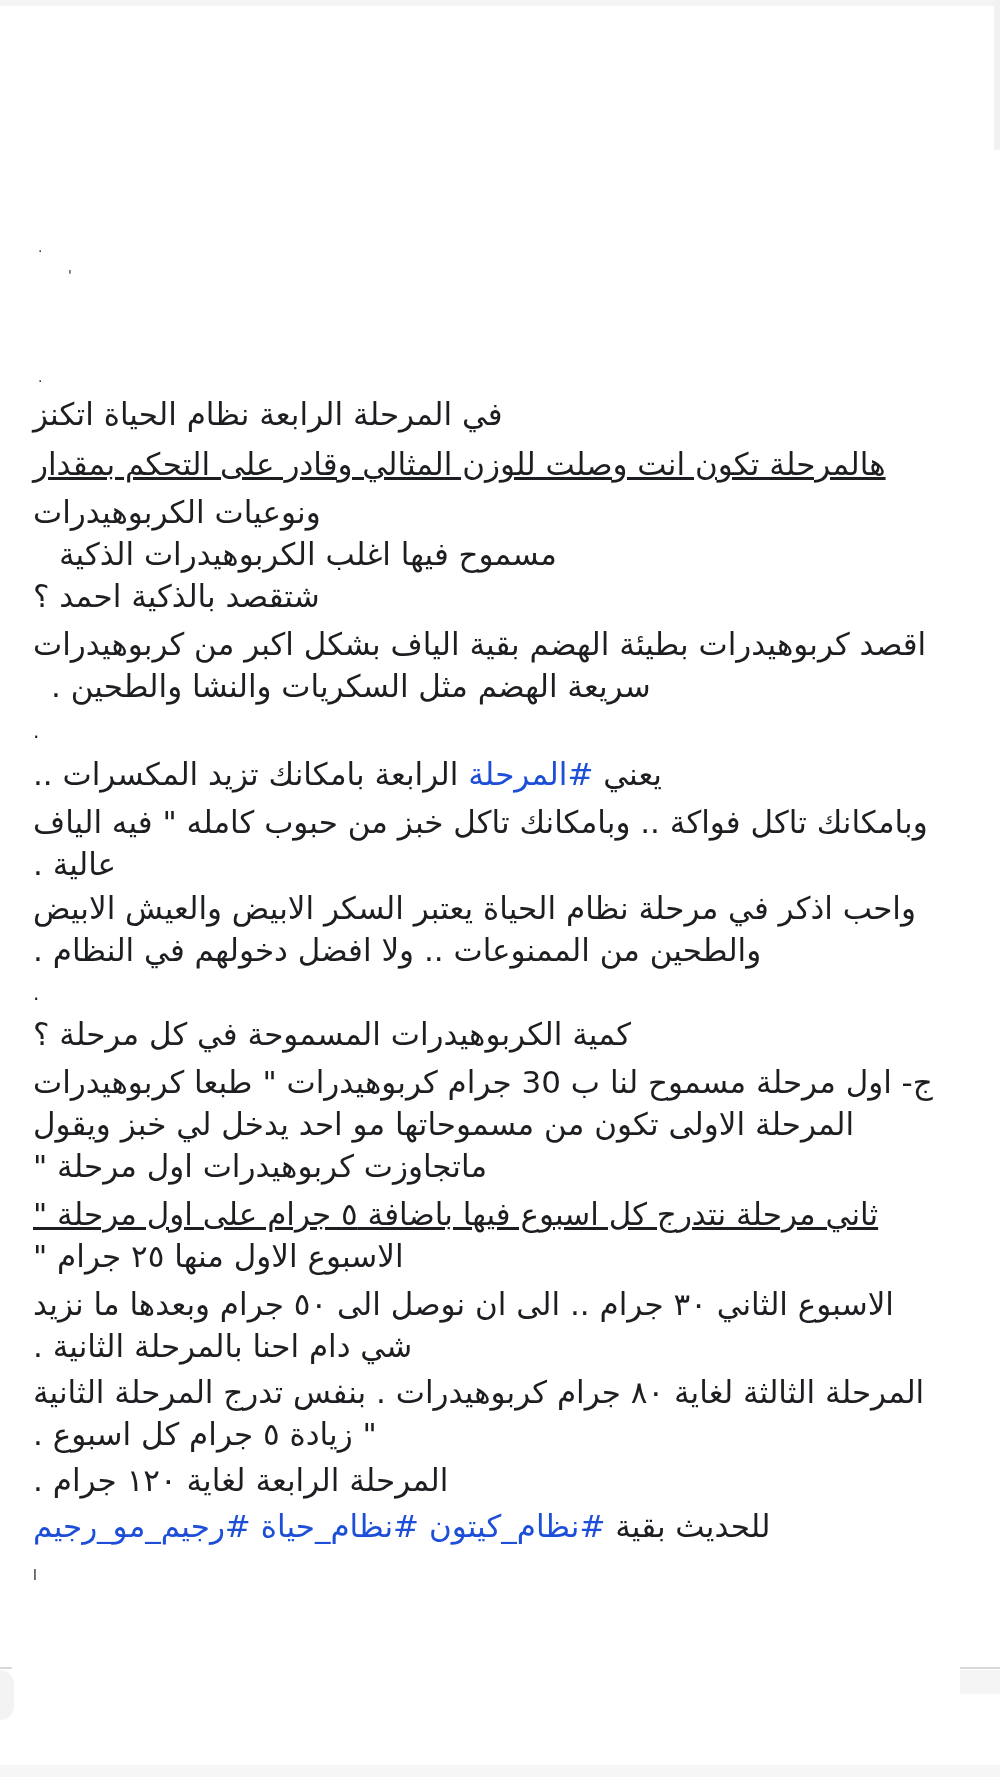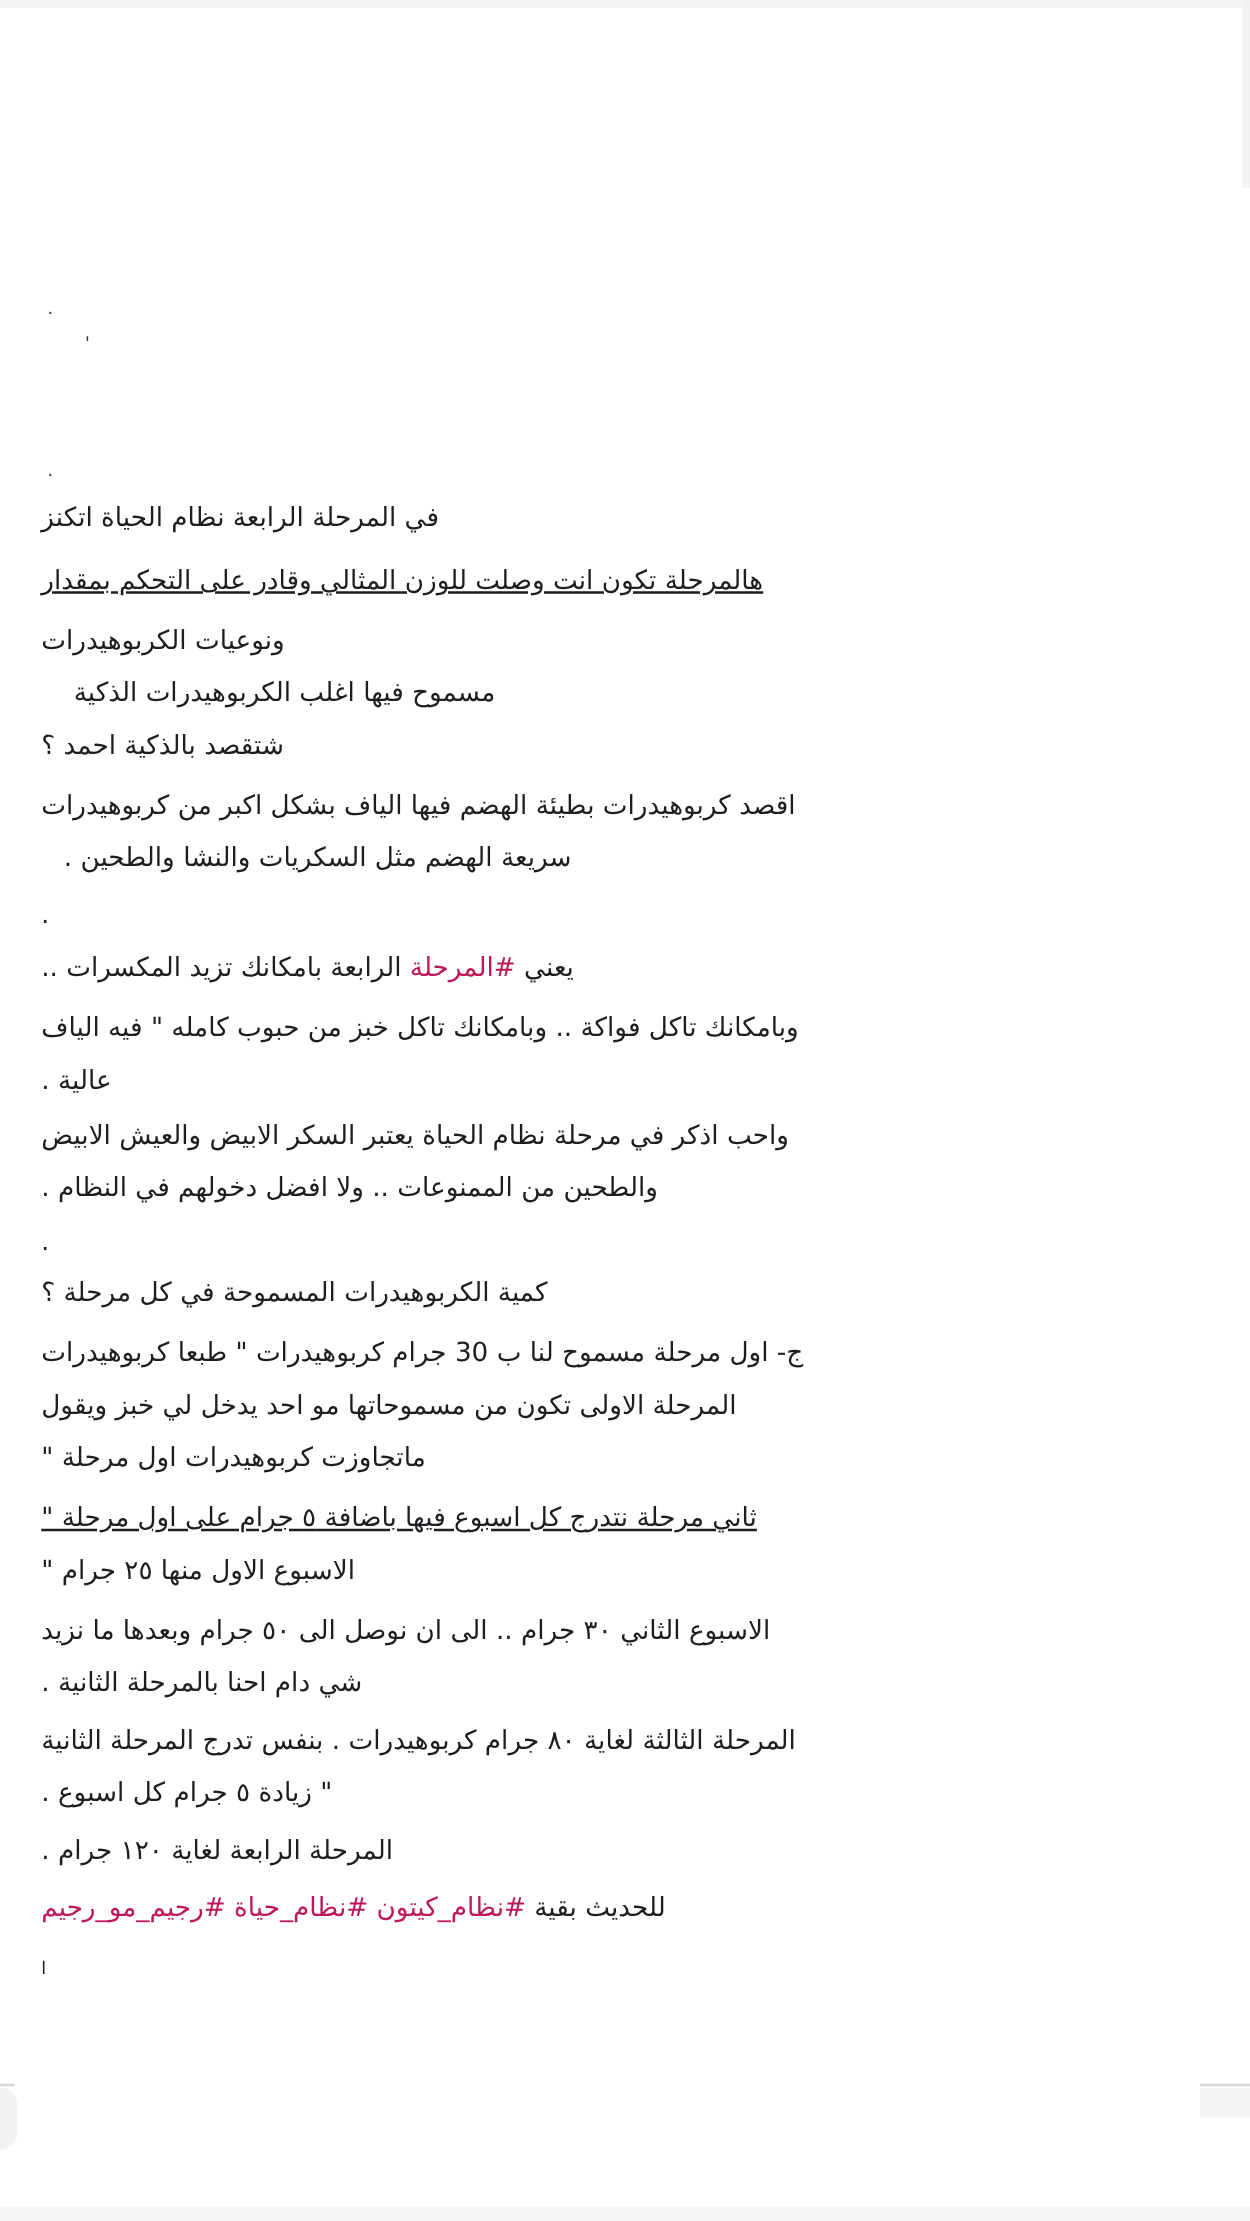--- a/index.html
+++ b/index.html
@@ -42,31 +42,31 @@
     .text-block {
       position: absolute;
       left: 33px;
       top: 396px;
       width: 930px;
       direction: rtl;
       text-align: left;
     }
     .line {
       display: block;
-      font-size: 21px;
+      font-size: 31px;
       line-height: 36px;
       height: 36px;
       white-space: nowrap;
       direction: rtl;
       text-align: left;
       unicode-bidi: plaintext;
     }
     .line.dot { height: 34px; line-height: 34px; font-size: 20px; }
     .hashtag {
-      color: #be185d;
+      color: #1d4ed8;
     }
     .bottom-bar {
       position: absolute;
       left: 0;
       top: 1667px;
       width: 1000px;
       height: 2px;
     }
     .bottom-bar .seg-left {
       position: absolute; left: 0; top: 0; width: 12px; height: 2px; background: #d8d8d8;
@@ -106,21 +106,21 @@
     <div class="line" style="margin-bottom:6px;">
       <span>ونوعيات الكربوهيدرات</span>
     </div>
     <div class="line" style="margin-bottom:6px;margin-left:26px;">
       <span>مسموح فيها اغلب الكربوهيدرات الذكية</span>
     </div>
     <div class="line" style="margin-bottom:12px;">
       <span>شتقصد بالذكية احمد ؟</span>
     </div>
     <div class="line" style="margin-bottom:6px;">
-      <span>اقصد كربوهيدرات بطيئة الهضم فيها الياف بشكل اكبر من كربوهيدرات</span>
+      <span>اقصد كربوهيدرات بطيئة الهضم بقية الياف بشكل اكبر من كربوهيدرات</span>
     </div>
     <div class="line" style="margin-bottom:10px;margin-left:18px;">
       <span>سريعة الهضم مثل السكريات والنشا والطحين .</span>
     </div>
     <div class="line dot" style="margin-bottom:8px;">
       <span>.</span>
     </div>
     <div class="line" style="margin-bottom:12px;">
       <span>يعني </span><a class="hashtag">#المرحلة</a><span> الرابعة بامكانك تزيد المكسرات ..</span>
     </div>

